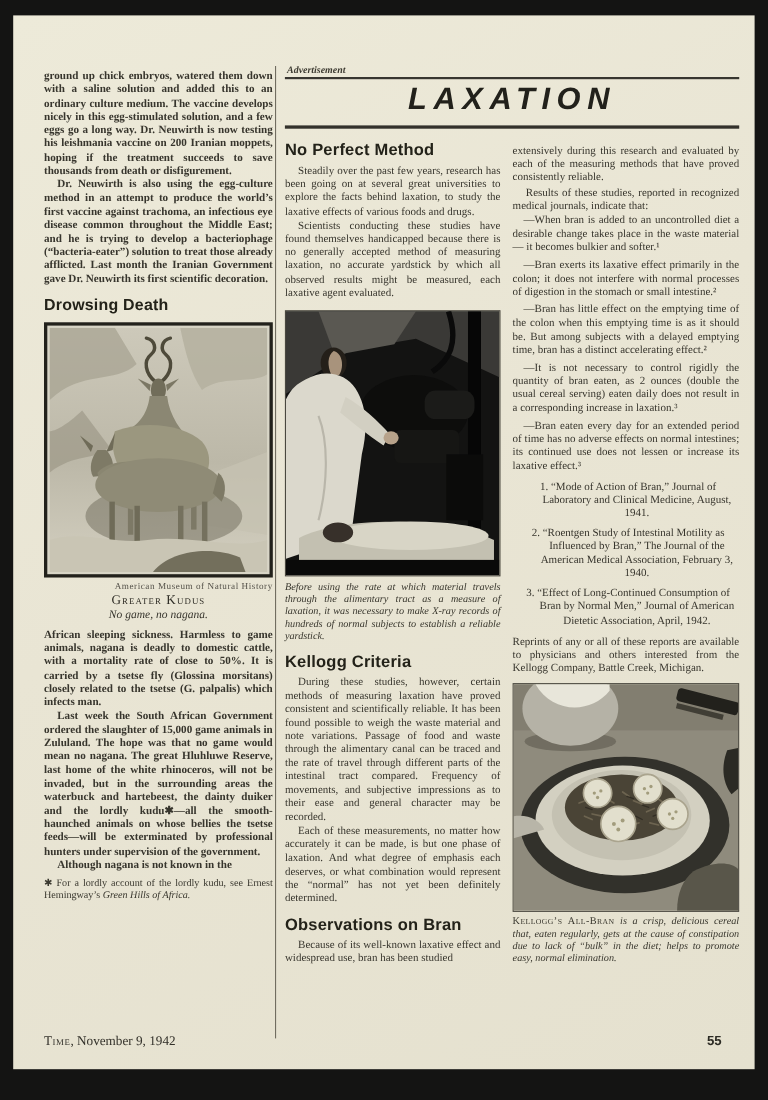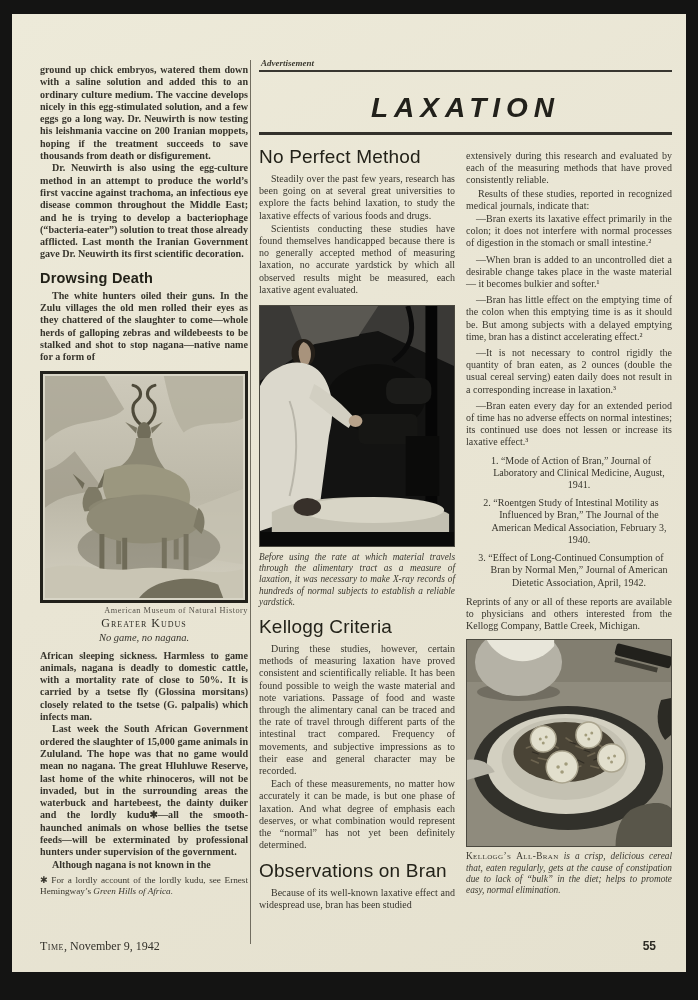--- a/index.html
+++ b/index.html
@@ -45,29 +45,29 @@
   
   .vrule{position:absolute;left:238px;top:46px;width:1px;height:884px;background:#716d60;}
   
   .adarea{position:absolute;left:247px;top:44px;width:413px;}
   .ad-label{font-size:9px;font-weight:bold;font-style:italic;color:#3c3a31;margin-left:2px;}
   .rule-thin{height:2px;background:#383630;margin-top:2px;}
   .rule-thick{height:3px;background:#33312b;}
   .ad-title{
     font-family:"Liberation Sans",sans-serif;font-weight:bold;font-style:italic;
     font-size:28px;letter-spacing:6px;text-align:center;color:#22211b;
-    padding:20px 0 8px;
+    padding:2px 0 8px;
   }
   .adcols{position:relative;height:828px;}
   .adcol{position:absolute;top:0;}
   .adcol1{left:0;width:196px;}
   .adcol2{left:207px;width:206px;padding-top:15px;}
   .h-ad{
-    font-family:"Liberation Sans",sans-serif;font-weight:normal;
-    font-size:19px;letter-spacing:.2px;color:#232219;margin:8px 0 5px;
+    font-family:"Liberation Sans",sans-serif;font-weight:bold;
+    font-size:15px;letter-spacing:.2px;color:#232219;margin:8px 0 5px;
   }
   .h-ad.first{margin-top:11px;}
   .adp{
     font-size:10px;line-height:12.2px;text-align:justify;text-indent:12px;
     margin:0 0 1px;color:#37352d;
   }
   .adp.nofirst{text-indent:0;}
   .bullet{
     font-size:10px;line-height:12.2px;text-align:justify;text-indent:10px;
     margin:0 0 4px;color:#37352d;
@@ -103,21 +103,20 @@
 </style>
 </head>
 <body>
 
 <div class="page">
 
   <div class="leftcol">
     <p class="body nofirst">ground up chick embryos, watered them down with a saline solution and added this to an ordinary culture medium. The vaccine develops nicely in this egg-stimulated solution, and a few eggs go a long way. Dr. Neuwirth is now testing his leishmania vaccine on 200 Iranian moppets, hoping if the treatment succeeds to save thousands from death or disfigurement.</p>
     <p class="body">Dr. Neuwirth is also using the egg-culture method in an attempt to produce the world’s first vaccine against trachoma, an infectious eye disease common throughout the Middle East; and he is trying to develop a bacteriophage (“bacteria-eater”) solution to treat those already afflicted. Last month the Iranian Government gave Dr. Neuwirth its first scientific decoration.</p>
     <h3 class="h-ed">Drowsing Death</h3>
-    <p class="body">The white hunters oiled their guns. In the Zulu villages the old men rolled their eyes as they chattered of the slaughter to come—whole herds of galloping zebras and wildebeests to be stalked and shot to stop nagana—native name for a form of</p>
 
     <div class="kudu-frame">
       <svg viewBox="0 0 200 236" preserveAspectRatio="none">
         <defs>
           <linearGradient id="kbg" x1="0" y1="0" x2="0" y2="1">
             <stop offset="0" stop-color="#cdc9ba"></stop>
               <stop offset=".55" stop-color="#bcb8a8"></stop>
               <stop offset="1" stop-color="#d3cfc0"></stop>
           </linearGradient>
         </defs>
@@ -211,22 +210,22 @@
         <p class="adp">Each of these measurements, no matter how accurately it can be made, is but one phase of laxation. And what degree of emphasis each deserves, or what combination would represent the “normal” has not yet been definitely determined.</p>
 
         <h3 class="h-ad">Observations on Bran</h3>
         <p class="adp">Because of its well-known laxative effect and widespread use, bran has been studied</p>
       </div>
 
       <div class="adcol adcol2">
         <p class="adp nofirst">extensively during this research and evaluated by each of the measuring methods that have proved consistently reliable.</p>
         <p class="adp">Results of these studies, reported in recognized medical journals, indicate that:</p>
 
+        <p class="bullet">—When bran is added to an uncontrolled diet a desirable change takes place in the waste material — it becomes bulkier and softer.¹</p>
         <p class="bullet">—Bran exerts its laxative effect primarily in the colon; it does not interfere with normal processes of digestion in the stomach or small intestine.²</p>
-        <p class="bullet">—When bran is added to an uncontrolled diet a desirable change takes place in the waste material — it becomes bulkier and softer.¹</p>
         <p class="bullet">—Bran has little effect on the emptying time of the colon when this emptying time is as it should be. But among subjects with a delayed emptying time, bran has a distinct accelerating effect.²</p>
         <p class="bullet">—It is not necessary to control rigidly the quantity of bran eaten, as 2 ounces (double the usual cereal serving) eaten daily does not result in a corresponding increase in laxation.³</p>
         <p class="bullet">—Bran eaten every day for an extended period of time has no adverse effects on normal intestines; its continued use does not lessen or increase its laxative effect.³</p>
 
         <div class="refs">
           <p class="ref">1. “Mode of Action of Bran,” Journal of Laboratory and Clinical Medicine, August, 1941.</p>
           <p class="ref">2. “Roentgen Study of Intestinal Motility as Influenced by Bran,” The Journal of the American Medical Association, February 3, 1940.</p>
           <p class="ref">3. “Effect of Long-Continued Consumption of Bran by Normal Men,” Journal of American Dietetic Association, April, 1942.</p>
         </div>
 

